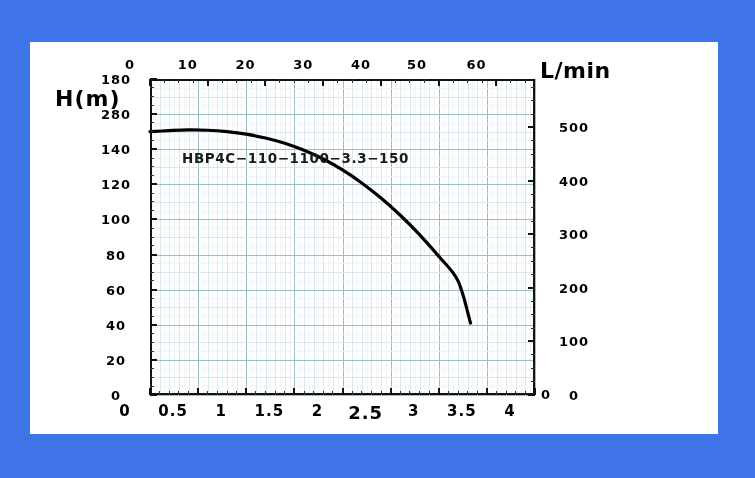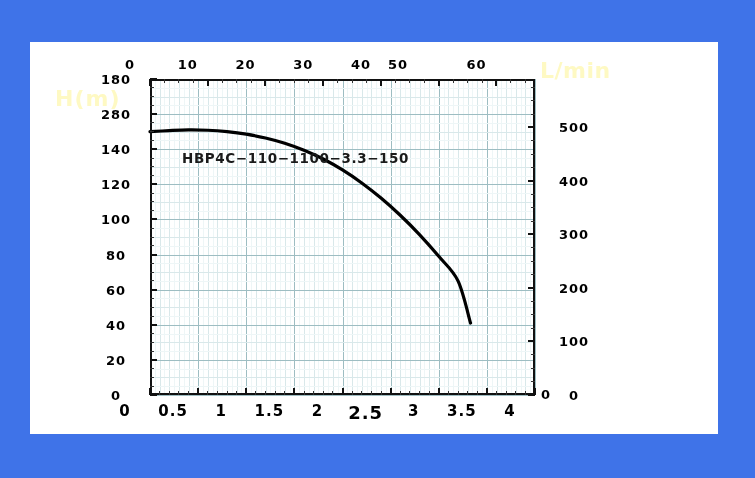--- a/index.html
+++ b/index.html
@@ -65,21 +65,21 @@
   }
   .tlabel.left  {text-align:center;transform:translateY(-50%);}
   .tlabel.right {text-align:center; transform:translateY(-50%);}
   .tlabel.top   {text-align:center;transform:translateX(-50%);}
   .tlabel.bottom{text-align:center;transform:translateX(-50%);}
 
   
   .axtitle{
     position:absolute;
     font-family:"DejaVu Sans", sans-serif;
-    font-weight:bold;color:#fef9c3;white-space:pre;
+    font-weight:bold;color:#000000;white-space:pre;
   }
   .t-hm   {left:55px; top:86px;  font-size:22px;letter-spacing:1px;}
   .t-lmin {left:540px;top:58px;  font-size:22px;letter-spacing:.5px;}
   .t-hft  {left:548px;top:93px;  font-size:22px;letter-spacing:.5px;}
   .t-q    {left:548px;top:391px; font-size:23px;letter-spacing:.5px;}
 
   
   .curvelabel{
     position:absolute;left:182px;top:150px;
     font-family:"DejaVu Sans", sans-serif;
@@ -309,21 +309,21 @@
       <div class="tlabel top" style="left: 150px; top: 57px; width: 40px; margin-left: -20px;">0</div>
       <div class="tick h-major" style="left: 206.747px; top: 79px;"></div>
       <div class="tlabel top" style="left: 207.747px; top: 57px; width: 40px; margin-left: -20px;">10</div>
       <div class="tick h-major" style="left: 264.494px; top: 79px;"></div>
       <div class="tlabel top" style="left: 265.494px; top: 57px; width: 40px; margin-left: -20px;">20</div>
       <div class="tick h-major" style="left: 322.241px; top: 79px;"></div>
       <div class="tlabel top" style="left: 323.241px; top: 57px; width: 40px; margin-left: -20px;">30</div>
       <div class="tick h-major" style="left: 379.988px; top: 79px;"></div>
       <div class="tlabel top" style="left: 380.988px; top: 57px; width: 40px; margin-left: -20px;">40</div>
       <div class="tick h-major" style="left: 437.736px; top: 79px;"></div>
-      <div class="tlabel top" style="left: 418px; top: 57px; width: 40px; margin-left: -20px;">50</div>
+      <div class="tlabel top" style="left: 437px; top: 57px; width: 40px; margin-left: -20px;">50</div>
       <div class="tick h-major" style="left: 495.483px; top: 79px;"></div>
       <div class="tlabel top" style="left: 496.483px; top: 57px; width: 40px; margin-left: -20px;">60</div>
       <div class="tick h-minor" style="left: 163.937px; top: 79px;"></div>
       <div class="tick h-minor" style="left: 178.374px; top: 79px;"></div>
       <div class="tick h-minor" style="left: 192.81px; top: 79px;"></div>
       <div class="tick h-minor" style="left: 221.684px; top: 79px;"></div>
       <div class="tick h-minor" style="left: 236.121px; top: 79px;"></div>
       <div class="tick h-minor" style="left: 250.557px; top: 79px;"></div>
       <div class="tick h-minor" style="left: 279.431px; top: 79px;"></div>
       <div class="tick h-minor" style="left: 293.868px; top: 79px;"></div>

